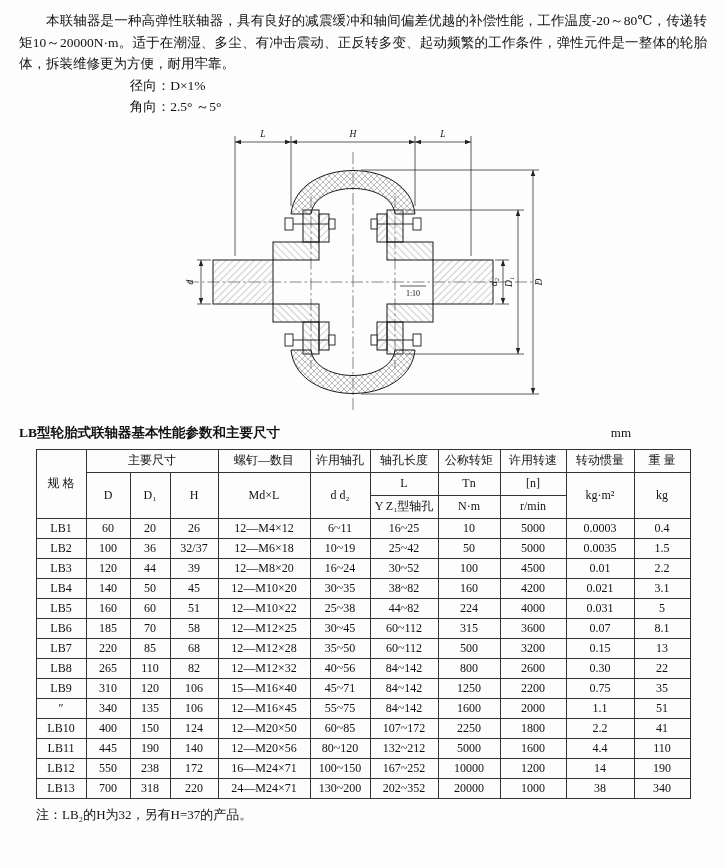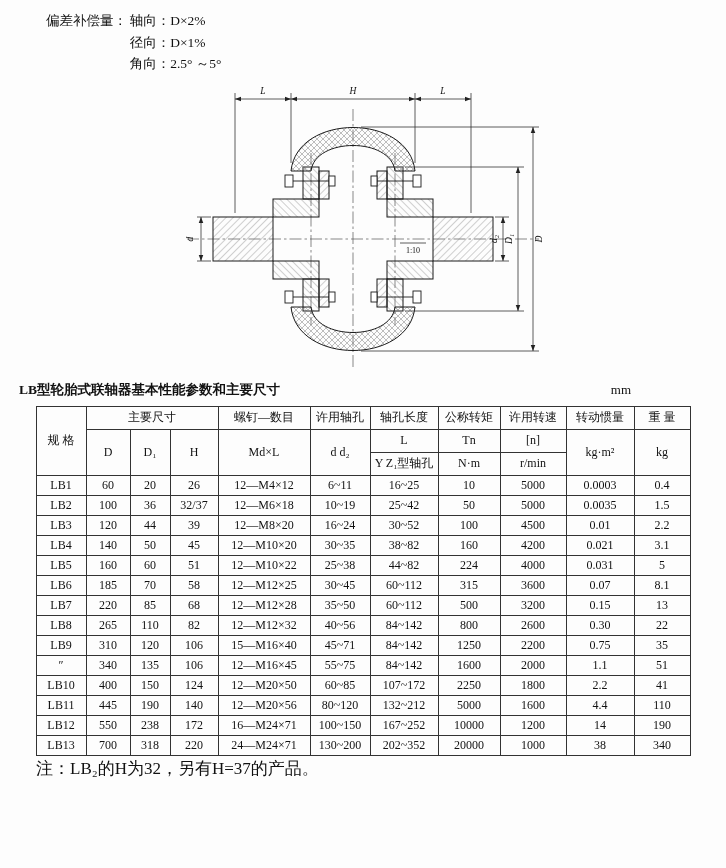--- a/index.html
+++ b/index.html
@@ -28,32 +28,30 @@
   .table-title-row { position: relative; text-align: left; font-size: 13.5px; font-weight: bold; margin-top: 6px; height: 22px; }
   .unit { position: absolute; right: 76px; top: 1px; font-weight: normal; font-size: 13px; }
 
   table.spec { border-collapse: collapse; table-layout: fixed; width: 654px; margin: 3px auto 0; }
   .spec th, .spec td {
     border: 1px solid #333; text-align: center; vertical-align: middle;
     font-weight: normal; font-size: 12px; padding: 0 1px; overflow: hidden; white-space: nowrap;
   }
   .spec thead th { height: 23px; }
   .spec td { height: 20px; }
-  .footnote { font-size: 17px; margin: 1px 0 0 17px; }
+  .footnote { font-size: 13px; margin: 7px 0 0 17px; }
 </style>
 </head>
 <body>
 
 <div class="page">
 
+  <p class="para">本联轴器是一种高弹性联轴器，具有良好的减震缓冲和轴间偏差优越的补偿性能，工作温度-20～80℃，传递转矩10～20000N·m。适于在潮湿、多尘、有冲击震动、正反转多变、起动频繁的工作条件，弹性元件是一整体的轮胎体，拆装维修更为方便，耐用牢靠。</p>
 
   <div class="comp">
-    <div class="comp-row">
-      <span class="comp-label">偏差补偿量：</span><span>轴向：D×2%</span>
-    </div>
     <div class="comp-row comp-cont">
       <span>径向：D×1%</span>
     </div>
     <div class="comp-row comp-cont">
       <span>角向：2.5° ～5°</span>
     </div>
   </div>
 
   <div class="diagram-wrap">
     <svg width="380" height="292" viewBox="0 0 380 292">

